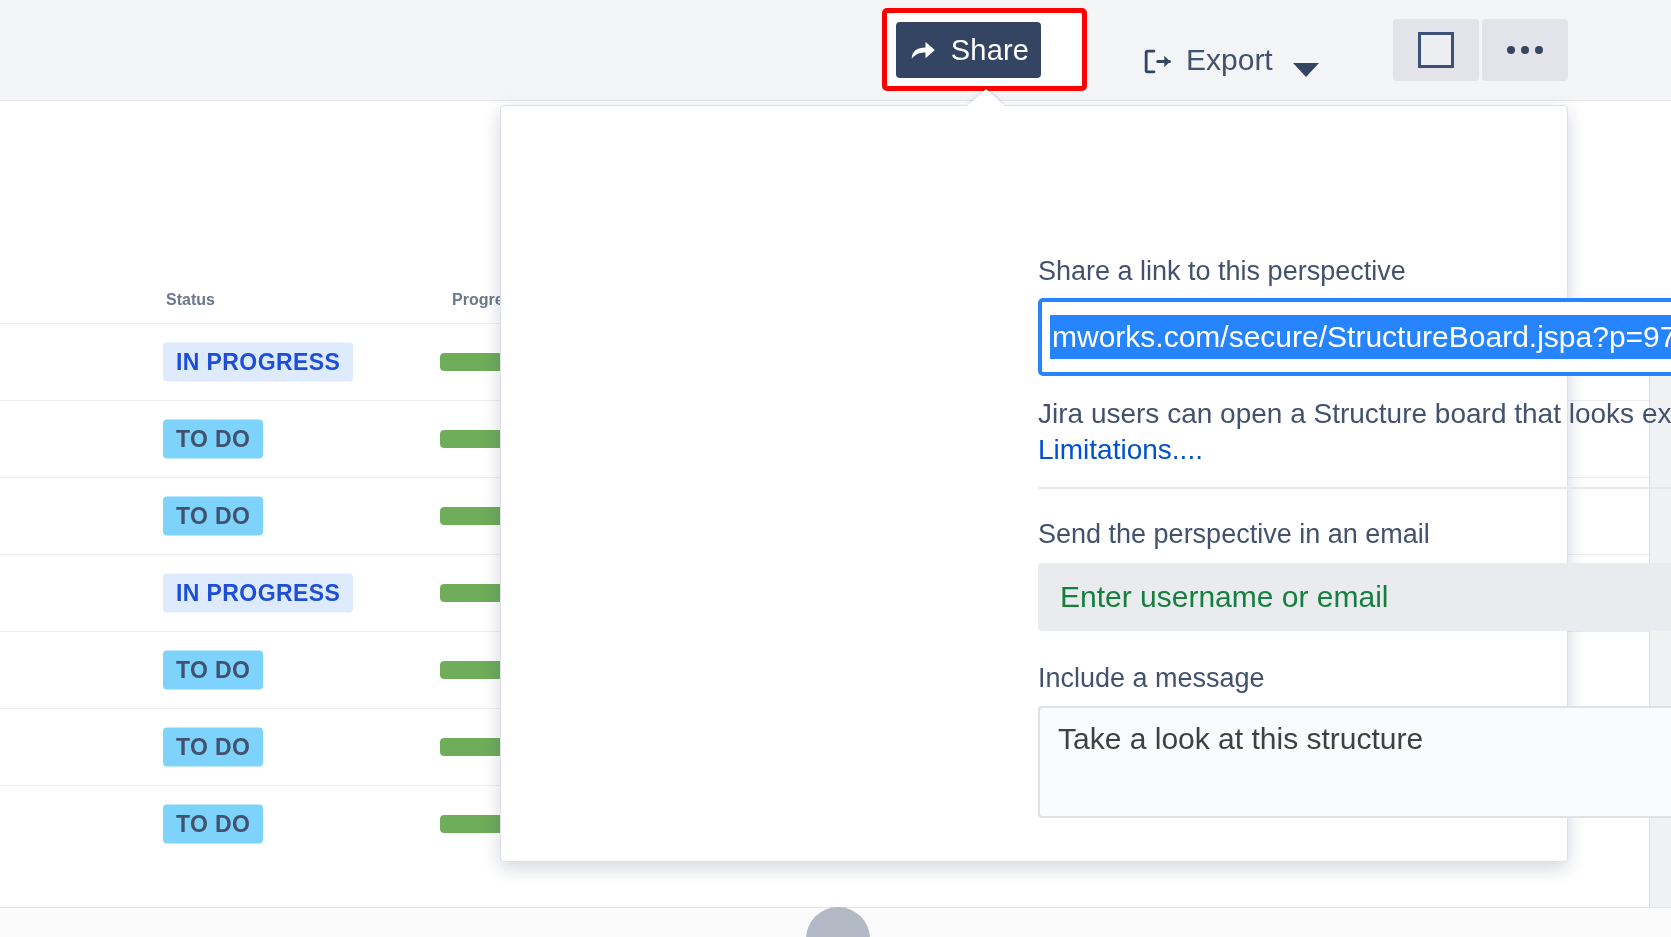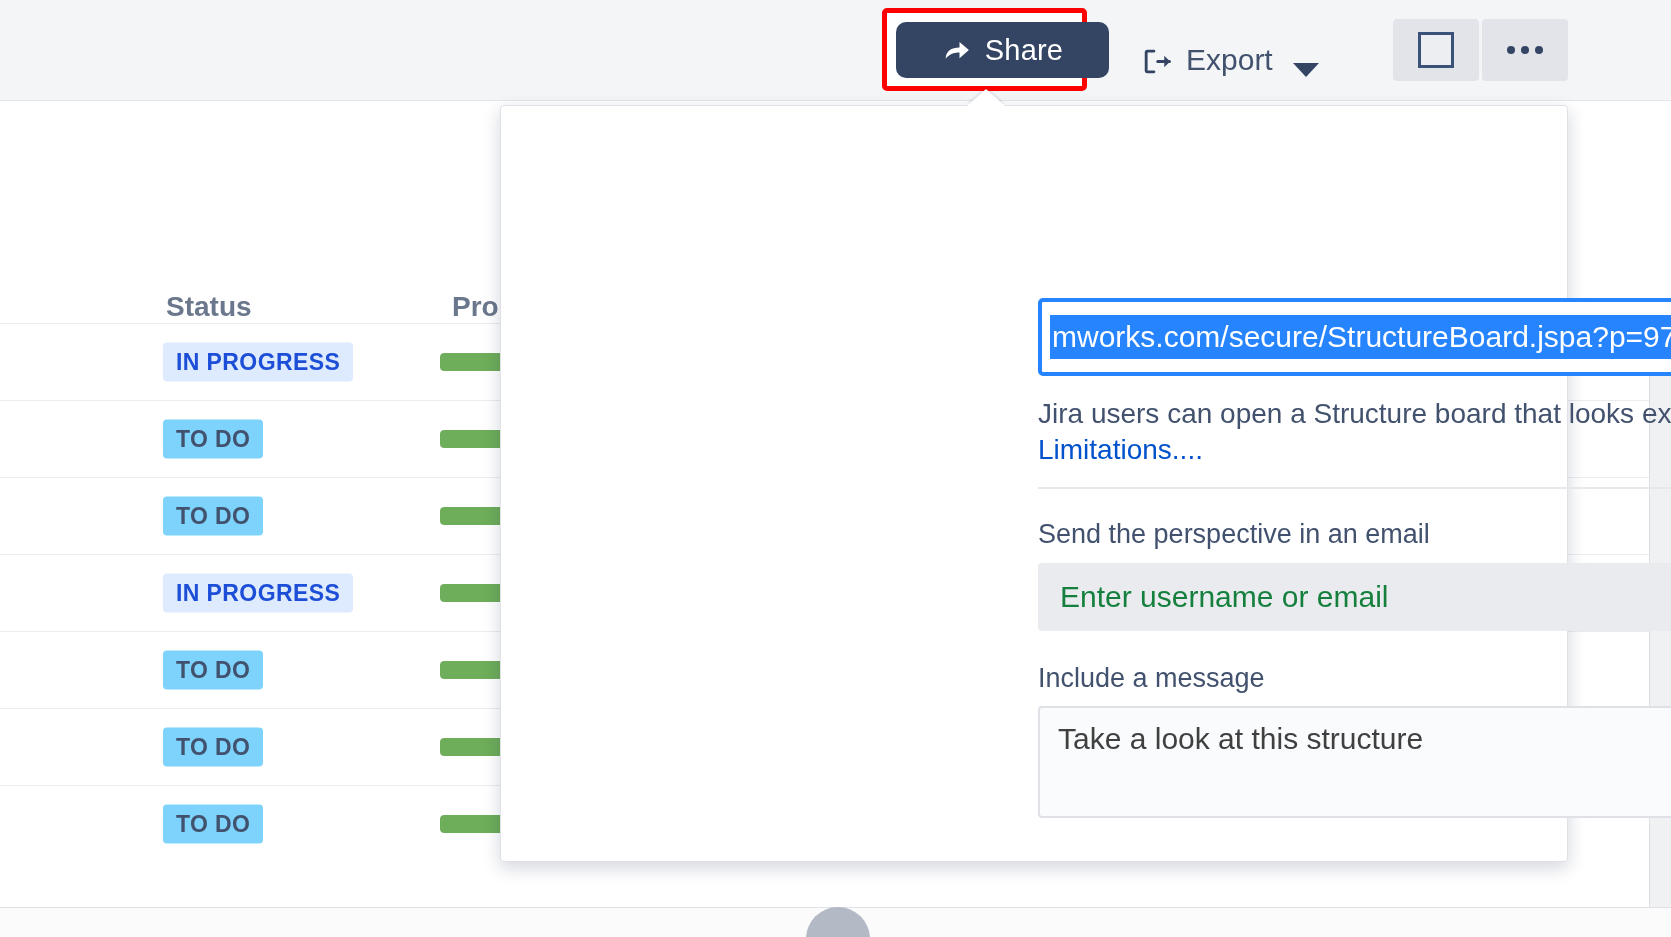--- a/index.html
+++ b/index.html
@@ -23,24 +23,24 @@
     position: absolute;
     left: 882px; top: 8px;
     width: 205px; height: 83px;
     border: 5px solid #fe0000;
     border-radius: 5px;
     background: #ffffff;
   }
   .share-btn {
     position: absolute;
     left: 896px; top: 22px;
-    width: 213px; height: 56px;
+    width: 145px; height: 56px;
     background: #344563;
     border: none;
-    border-radius: 10px;
+    border-radius: 4px;
     color: #ffffff;
     font-size: 29px;
     display: flex; align-items: center; justify-content: center;
     gap: 13px;
     cursor: pointer;
     font-family: "Liberation Sans", sans-serif;
   }
   .share-btn .lbl { letter-spacing: .2px; }
 
   .export-btn {
@@ -89,21 +89,21 @@
   .grid-area {
     position: absolute;
     left: 0; top: 101px;
     width: 1671px; height: 836px;
     background: #ffffff;
     overflow: hidden;
   }
   .col-head {
     position: absolute;
     top: 190px;
-    font-size: 28px; font-weight: bold;
+    font-size: 16px; font-weight: bold;
     color: #6b778c;
   }
   .col-head.status { left: 166px; }
   .col-head.progress { left: 452px; }
 
   .row {
     position: absolute;
     left: 0; width: 1671px; height: 77px;
     border-top: 1px solid #ebecf0;
   }
@@ -384,20 +384,21 @@
     <span class="scroll-up"></span>
   </div>
 
   <div class="bottom-strip"></div>
   <div class="bottom-circle"></div>
 </div>
 
 <div class="dialog">
   <div class="dialog-arrow"></div>
 
+  <div class="sec-title dlg-label" style="left:537px; top:150px;">Share a link to this perspective</div>
 
   <div class="link-row">
     <div class="link-input-wrap">
       <span class="link-text">mworks.com/secure/StructureBoard.jspa?p=979490333</span>
     </div>
 
   </div>
 
   <div class="desc">
     <span>Jira users can open a Structure board that looks exactly like this one.</span>

